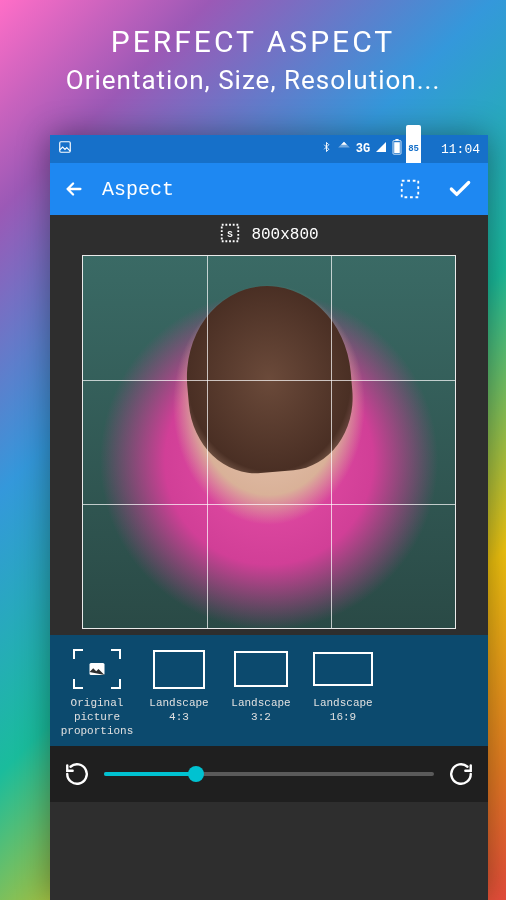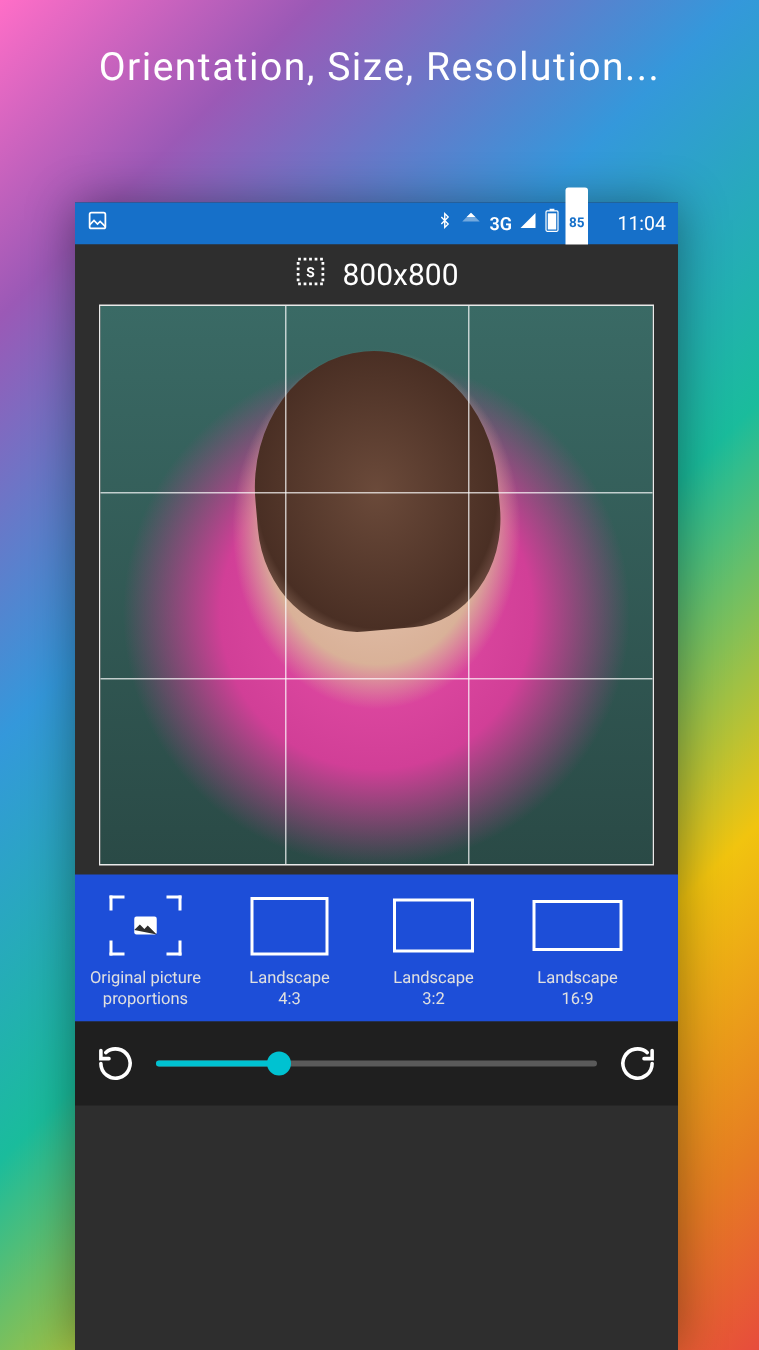--- a/index.html
+++ b/index.html
@@ -18,27 +18,28 @@
     font-weight: 300;
     letter-spacing: 1px;
   }
   .promo-title { font-size: 30px; font-weight: 400; letter-spacing: 3px; }
   .promo-sub { font-size: 26px; margin-top: 6px; font-weight: 400; }
 
   .phone {
     position: absolute;
     left: 50px;
     top: 135px;
-    width: 402px;
+    width: 438px;
     height: 765px;
     background: #2e2e2e;
     color: #fff;
     display: flex;
     flex-direction: column;
     box-shadow: 0 0 30px rgba(0,0,0,.4);
+    font-family: Liberation Mono, monospace;
   }
 
   .status-bar {
     height: 28px;
     background: #1670c9;
     display: flex;
     align-items: center;
     justify-content: space-between;
     padding: 0 8px;
     font-size: 13px;
@@ -52,21 +53,21 @@
     background: #1e88f2;
     display: flex;
     align-items: center;
     padding: 0 10px;
     gap: 14px;
   }
   .app-bar .title { font-size: 20px; font-weight: 400; flex: 1; }
   .app-bar .sq-btn, .app-bar .check-btn { width: 36px; height: 36px; display:flex; align-items:center; justify-content:center; }
 
   .dim-row { height: 40px; display:flex; align-items:center; justify-content:center; gap:10px; background:#2e2e2e; }
-  .dim-label { font-size: 20px; color:#fff; }
+  .dim-label { font-size: 16px; color:#fff; }
 
   .canvas-area {
     background:#2e2e2e;
     padding: 0 16px 6px;
     display:flex; justify-content:center;
   }
   .crop-frame {
     position: relative;
     width: 374px;
     height: 374px;
@@ -87,24 +88,24 @@
     border-radius: 50% 50% 40% 40%;
     transform: rotate(-5deg);
   }
   .grid-line { position:absolute; background: rgba(255,255,255,.7); }
   .gv1 { left:33.33%; top:0; width:1px; height:100%; }
   .gv2 { left:66.66%; top:0; width:1px; height:100%; }
   .gh1 { top:33.33%; left:0; height:1px; width:100%; }
   .gh2 { top:66.66%; left:0; height:1px; width:100%; }
 
   .ratio-strip {
-    background:#1d4ed8;
+    background:#0c4a6e;
     padding: 10px 8px 8px;
     display:flex;
-    gap: 18px;
+    gap: 4px;
     overflow:hidden;
   }
   .ratio-item {
     flex: 0 0 auto;
     width: 78px;
     text-align:center;
     font-size: 11px;
     line-height: 1.25;
     color:#e0e0e0;
   }
@@ -136,20 +137,21 @@
   }
   .track{ flex:1; height:4px; background:#5a5a5a; border-radius:2px; position:relative; }
   .track .fill{ position:absolute; left:0; top:0; height:100%; width:28%; background:#00c2d1; border-radius:2px;}
   .thumb{ position:absolute; left:28%; top:50%; width:16px;height:16px;border-radius:50%; background:#00c2d1; transform:translate(-50%,-50%); }
   .rot-btn{ width:34px;height:34px; display:flex;align-items:center;justify-content:center; }
 </style>
 </head>
 <body>
 
 <div class="promo-text">
+  <div class="promo-title">PERFECT ASPECT</div>
   <div class="promo-sub">Orientation, Size, Resolution...</div>
 </div>
 
 <div class="phone">
 
   <div class="status-bar">
     <div class="status-left">
       <span>
         <svg width="14" height="14" viewBox="0 0 24 24" fill="#fff">
             <rect x="3" y="3" width="18" height="18" rx="2" fill="none" stroke="#fff" stroke-width="2"></rect>
@@ -180,20 +182,38 @@
             <rect x="1" y="2" width="10" height="17" rx="1" fill="none" stroke="#fff"></rect>
             <rect x="4" y="0" width="4" height="2"></rect>
             <rect x="2.5" y="4" width="7" height="13.5"></rect>
           </svg>
       </span>
       <span class="batt-chip">85</span>
       <span style="margin-left:16px">11:04</span>
     </div>
   </div>
 
+  <div class="app-bar">
+    <div style="width:28px;display:flex;align-items:center;justify-content:center">
+      <svg width="22" height="22" viewBox="0 0 24 24" fill="none" stroke="#fff" stroke-width="2.5" stroke-linecap="round" stroke-linejoin="round">
+          <path d="M19 12H5M11 18l-6-6 6-6"></path>
+        </svg>
+    </div>
+    <div class="title">Aspect</div>
+    <div class="sq-btn">
+      <svg width="22" height="22" viewBox="0 0 24 24" fill="none" stroke="#fff" stroke-width="2" stroke-dasharray="3 3">
+          <rect x="3" y="3" width="18" height="18"></rect>
+        </svg>
+    </div>
+    <div class="check-btn">
+      <svg width="26" height="26" viewBox="0 0 24 24" fill="none" stroke="#fff" stroke-width="3" stroke-linecap="round" stroke-linejoin="round">
+          <path d="M4 12l5 5L20 6"></path>
+        </svg>
+    </div>
+  </div>
 
   <div class="dim-row">
     <span>
       <svg width="22" height="22" viewBox="0 0 24 24" fill="none" stroke="#fff" stroke-width="2" stroke-dasharray="2 2">
           <rect x="3" y="3" width="18" height="18"></rect>
           <text x="12" y="16" font-size="10" fill="#fff" text-anchor="middle" stroke="none" font-weight="700">S</text>
         </svg>
     </span>
     <span class="dim-label">800x800</span>
   </div>

